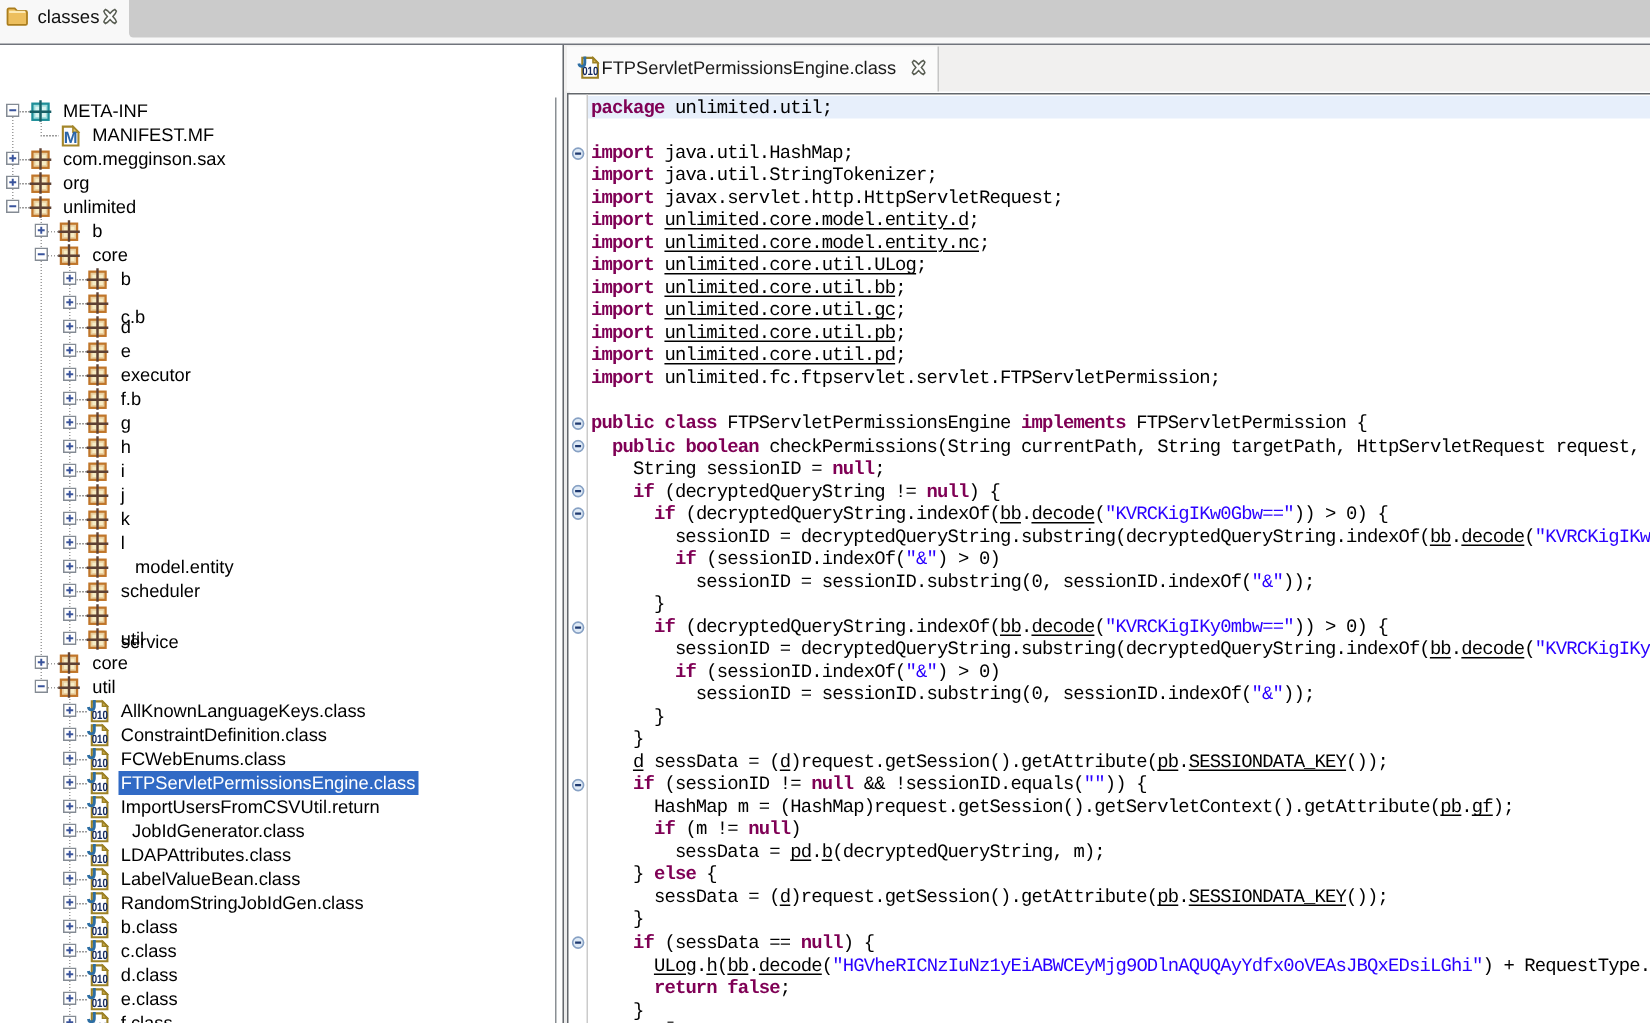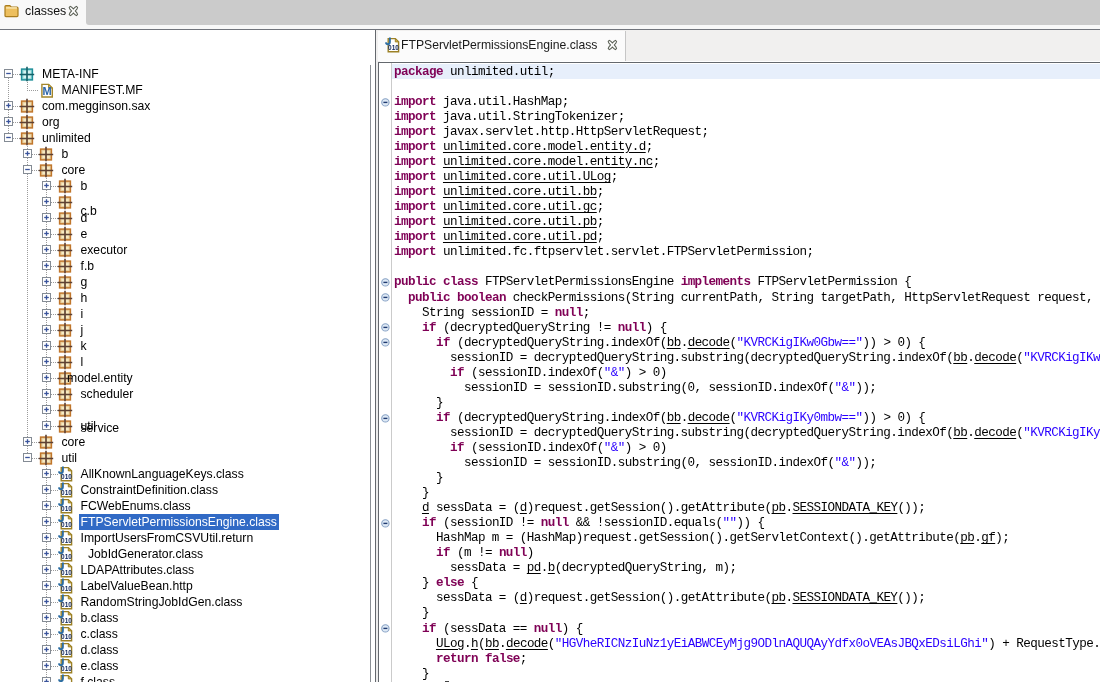--- a/index.html
+++ b/index.html
@@ -356,21 +356,21 @@
         <path d="M4.5 2.2 V6.8" stroke="#3a549c" stroke-width="1.3"></path>
       </svg>
       <svg style="position:absolute;left:57px;top:305.4px" width="16" height="16" viewBox="0 0 16 16">
         <rect x="2.6" y="3.1" width="10.8" height="10.8" fill="#e9cf9f" stroke="#c0762b" stroke-width="1.5"></rect>
         <rect x="4.6" y="5.1" width="2.6" height="2.6" fill="#f7ecc4"></rect>
         <rect x="9.0" y="5.1" width="2.6" height="2.6" fill="#f7ecc4"></rect>
         <rect x="4.6" y="9.4" width="2.6" height="2.6" fill="#f7ecc4"></rect>
         <rect x="9.0" y="9.4" width="2.6" height="2.6" fill="#f7ecc4"></rect>
         <path d="M8 0.8 V15.2 M0.8 8.5 H15.2" stroke="#5d4134" stroke-width="1.6" fill="none"></path>
       </svg>
-      <div class="tl" style="left:65px;top:304.9px">model.entity</div>
+      <div class="tl" style="left:88px;top:304.9px">model.entity</div>
       <svg style="position:absolute;left:42.0px;top:324.4px" width="9" height="9" viewBox="0 0 9 9">
         <rect x="0.5" y="0.5" width="8" height="8" fill="#fefefe" stroke="#848b94" stroke-width="1"></rect>
         <path d="M2.2 4.5 H6.8" stroke="#3a549c" stroke-width="1.3"></path>
         <path d="M4.5 2.2 V6.8" stroke="#3a549c" stroke-width="1.3"></path>
       </svg>
       <svg style="position:absolute;left:57px;top:321.4px" width="16" height="16" viewBox="0 0 16 16">
         <rect x="2.6" y="3.1" width="10.8" height="10.8" fill="#e9cf9f" stroke="#c0762b" stroke-width="1.5"></rect>
         <rect x="4.6" y="5.1" width="2.6" height="2.6" fill="#f7ecc4"></rect>
         <rect x="9.0" y="5.1" width="2.6" height="2.6" fill="#f7ecc4"></rect>
         <rect x="4.6" y="9.4" width="2.6" height="2.6" fill="#f7ecc4"></rect>
@@ -521,21 +521,21 @@
         <rect x="0.5" y="0.5" width="8" height="8" fill="#fefefe" stroke="#848b94" stroke-width="1"></rect>
         <path d="M2.2 4.5 H6.8" stroke="#3a549c" stroke-width="1.3"></path>
         <path d="M4.5 2.2 V6.8" stroke="#3a549c" stroke-width="1.3"></path>
       </svg>
       <svg style="position:absolute;left:56.5px;top:512.9px" width="16" height="16" viewBox="0 0 16 16">
         <path d="M4.2 1.6 H11.3 L14.6 4.9 V14.8 H4.2 Z" fill="#ffffff" stroke="#9c8126" stroke-width="1.4"></path>
         <path d="M11.3 1.6 V4.9 H14.6 Z" fill="#dbb74f" stroke="#9c8126" stroke-width="1.0"></path>
         <text x="4.1" y="13.3" font-family="Liberation Sans,sans-serif" font-size="8" font-weight="bold" fill="#142a60" textLength="10.8" lengthAdjust="spacingAndGlyphs">010</text>
         <path d="M5.9 0.6 V4.8 Q5.9 7.2 3.9 7.2 Q2.2 7.2 1.9 5.3" fill="none" stroke="#2d6ea3" stroke-width="1.9"></path>
       </svg>
-      <div class="tl" style="left:78.5px;top:512.9px">LabelValueBean.http</div>
+      <div class="tl" style="left:78.5px;top:512.9px">LabelValueBean.class</div>
       <svg style="position:absolute;left:42.0px;top:532.4px" width="9" height="9" viewBox="0 0 9 9">
         <rect x="0.5" y="0.5" width="8" height="8" fill="#fefefe" stroke="#848b94" stroke-width="1"></rect>
         <path d="M2.2 4.5 H6.8" stroke="#3a549c" stroke-width="1.3"></path>
         <path d="M4.5 2.2 V6.8" stroke="#3a549c" stroke-width="1.3"></path>
       </svg>
       <svg style="position:absolute;left:56.5px;top:528.9px" width="16" height="16" viewBox="0 0 16 16">
         <path d="M4.2 1.6 H11.3 L14.6 4.9 V14.8 H4.2 Z" fill="#ffffff" stroke="#9c8126" stroke-width="1.4"></path>
         <path d="M11.3 1.6 V4.9 H14.6 Z" fill="#dbb74f" stroke="#9c8126" stroke-width="1.0"></path>
         <text x="4.1" y="13.3" font-family="Liberation Sans,sans-serif" font-size="8" font-weight="bold" fill="#142a60" textLength="10.8" lengthAdjust="spacingAndGlyphs">010</text>
         <path d="M5.9 0.6 V4.8 Q5.9 7.2 3.9 7.2 Q2.2 7.2 1.9 5.3" fill="none" stroke="#2d6ea3" stroke-width="1.9"></path>

